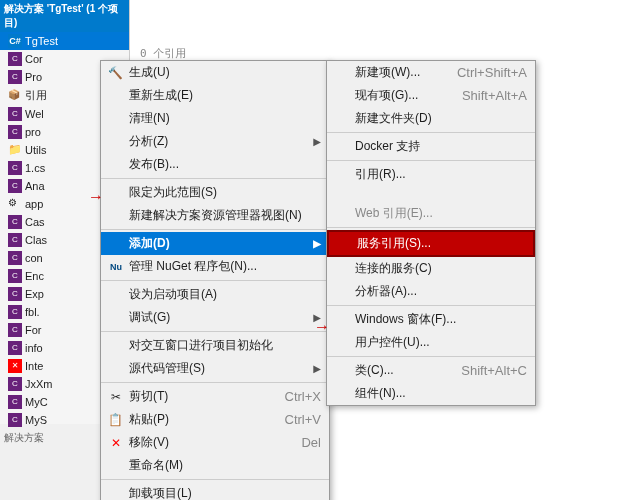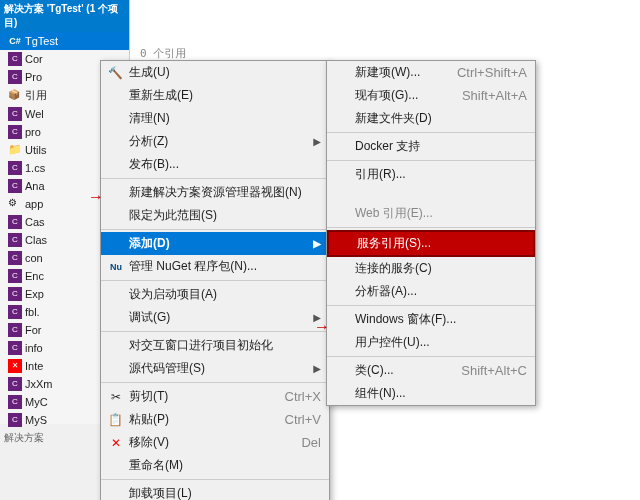--- a/index.html
+++ b/index.html
@@ -275,25 +275,25 @@
     <span>分析(Z)</span>
     <span class="menu-arrow">▶</span>
   </div>
   <div class="menu-item">
     <span class="menu-icon"></span>
     <span>发布(B)...</span>
   </div>
   <div class="menu-separator"></div>
   <div class="menu-item">
     <span class="menu-icon"></span>
+    <span>限定为此范围(S)</span>
+  </div>
+  <div class="menu-item">
+    <span class="menu-icon"></span>
     <span>新建解决方案资源管理器视图(N)</span>
-  </div>
-  <div class="menu-item">
-    <span class="menu-icon"></span>
-    <span>限定为此范围(S)</span>
   </div>
   <div class="menu-separator"></div>
   <div class="menu-item active-item" style="background:#0078d7; color:white; font-weight:bold;justify-content:space-between;">
     <span class="menu-icon" style="color:white;"></span>
     <span>添加(D)</span>
     <span class="menu-arrow" style="color:white;">▶</span>
   </div>
   <div class="menu-item">
     <span class="menu-icon" style="color:#004880; font-size:9px; font-weight:bold;">Nu</span>
     <span>管理 NuGet 程序包(N)...</span>

